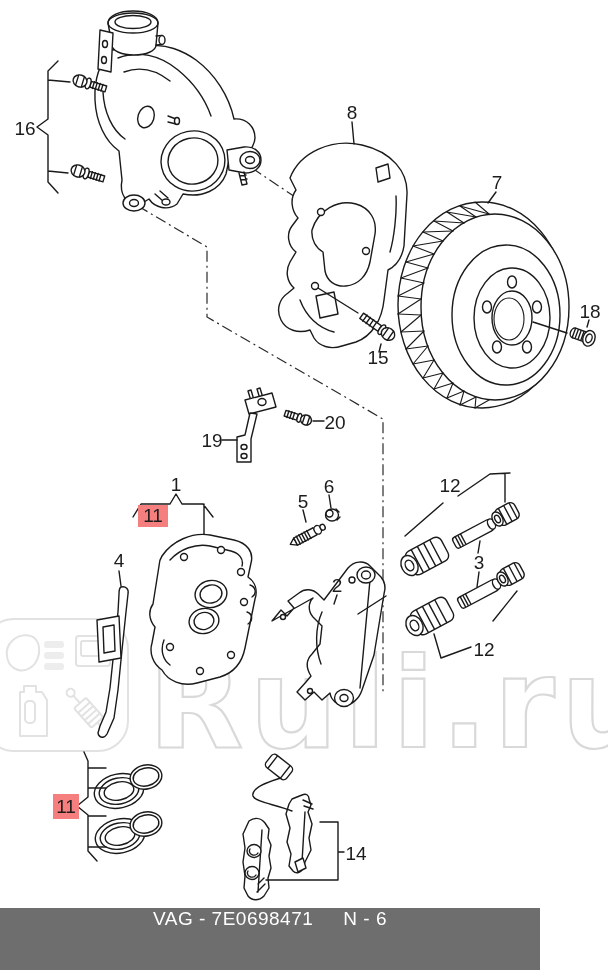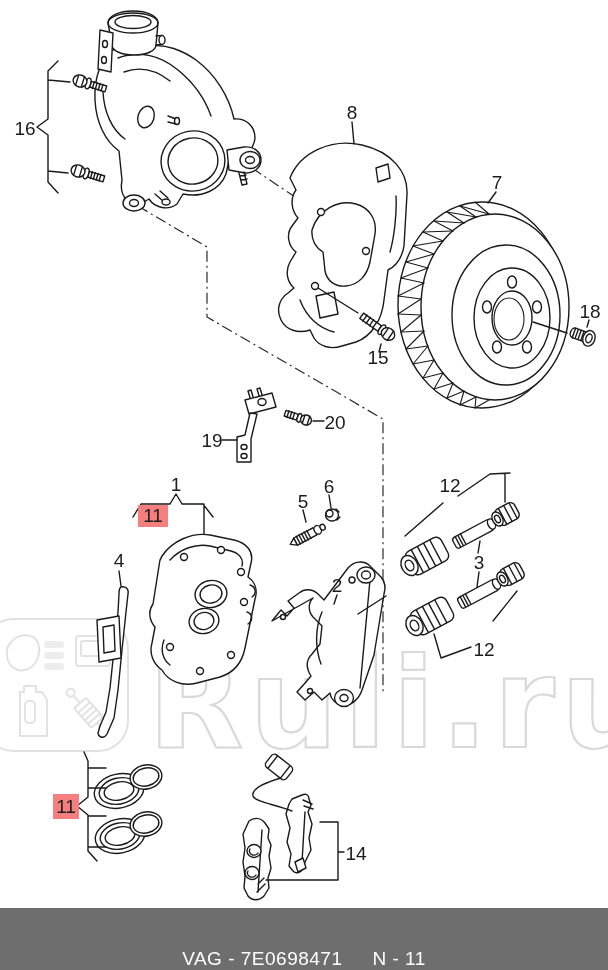--- a/index.html
+++ b/index.html
@@ -8,22 +8,22 @@
   svg{display:block;}
   .ln{fill:none;stroke:#1a1a1a;stroke-width:1.4;stroke-linecap:round;stroke-linejoin:round;}
   .thin{fill:none;stroke:#1a1a1a;stroke-width:1.1;stroke-linecap:round;}
   .fw{fill:#ffffff;stroke:#1a1a1a;stroke-width:1.4;stroke-linejoin:round;}
   .dash{fill:none;stroke:#2a2a2a;stroke-width:1.2;stroke-dasharray:11 4 2 4;}
   .lbl{font-family:"Liberation Sans",sans-serif;font-size:19px;fill:#1c1c1c;text-anchor:middle;}
   .wmln{fill:none;stroke:#e2e2e2;stroke-width:2;stroke-linejoin:round;}
   .wmfill{fill:#ededed;stroke:none;}
   .wmtext{font-family:"DejaVu Sans",sans-serif;font-weight:bold;font-size:124px;
           letter-spacing:6px;fill:#ffffff;text-anchor:start;}
-  #footer{position:absolute;left:0;top:908px;width:608px;height:62px;background:#6e6e6e;
-          display:flex;align-items:flex-end;justify-content:center;gap:30px;}
+  #footer{position:absolute;left:0;top:908px;width:540px;height:62px;background:#6e6e6e;
+          display:flex;align-items:flex-start;justify-content:center;gap:30px;}
   #footer span{color:#ffffff;font-size:19px;letter-spacing:0.5px;}
 </style>
 </head>
 <body>
 
 <div id="page">
 <svg width="608" height="908" viewBox="0 0 608 908">
 
   <g>
     <rect class="wmln" x="-16" y="619" width="144" height="132" rx="30"></rect>
@@ -304,15 +304,15 @@
     <text class="lbl" x="450" y="492">12</text>
     <text class="lbl" x="479" y="569">3</text>
     <text class="lbl" x="484" y="656">12</text>
     <text class="lbl" x="66" y="813" fill="#c1272d">11</text>
     <text class="lbl" x="356" y="860">14</text>
   </g>
 </svg>
 
 <div id="footer">
   <span>VAG - 7E0698471</span>
-  <span>N - 11</span>
+  <span>N - 6</span>
 </div>
 </div>
 
 </body></html>

